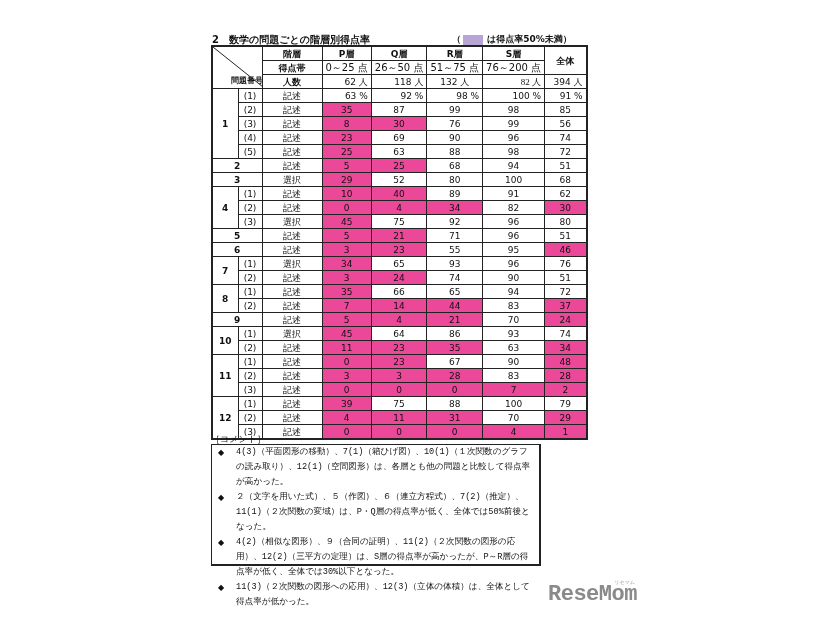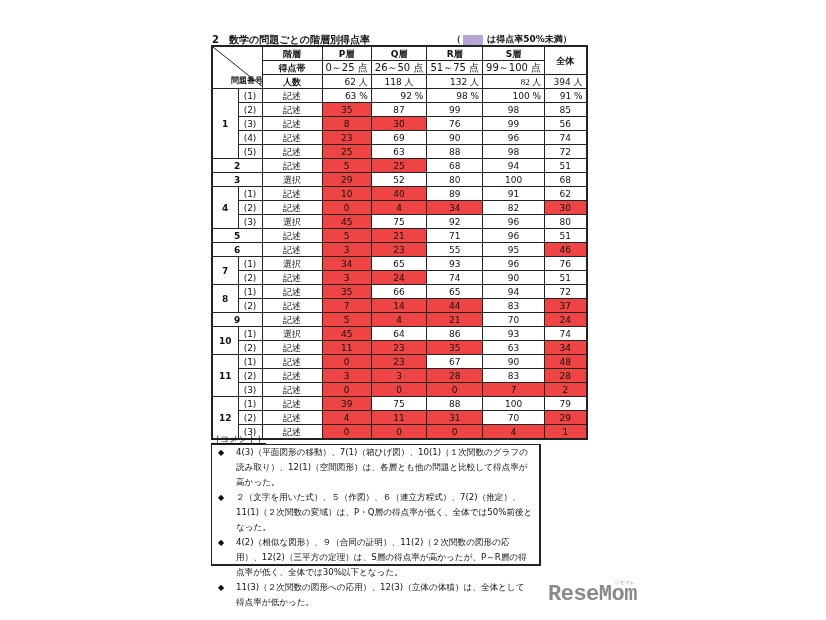--- a/index.html
+++ b/index.html
@@ -3,35 +3,35 @@
 <meta charset="utf-8">
 <style>
   html, body { margin:0; padding:0; background:#fff; }
   body { width:826px; height:620px; position:relative; font-family:"DejaVu Sans", sans-serif; color:#111; overflow:hidden; }
   .title { position:absolute; left:212px; top:33px; font-size:10px; font-weight:bold; }
   .legend { position:absolute; left:452px; top:33px; font-size:9px; font-weight:bold; display:flex; align-items:center; }
   .legend .sw { display:inline-block; width:20px; height:10px; background:#b7a6d3; margin:0 4px 0 2px; }
   table.grid { position:absolute; left:211px; top:45px; border-collapse:collapse; font-size:9px; table-layout:fixed; }
   table.grid td { border:1px solid #222; height:13px; padding:0 3px; white-space:nowrap; text-align:center; line-height:12px; }
   table.grid { border:2px solid #222; }
-  td.hl { background:#ef4444; }
+  td.hl { background:#ec4899; }
   td.num { text-align:center; }
   td.type { text-align:left; }
   td.sub { text-align:center; }
   td.qno { text-align:center; font-weight:bold; }
   td.hdr { font-weight:bold; }
   td.rng { font-size:10px; }
   .diag { position:relative; }
   .diag svg { position:absolute; left:0; top:0; }
   .diag .lbl { position:absolute; left:18px; bottom:1px; font-size:8px; font-weight:bold; }
-  .comment-head { position:absolute; left:211px; top:433px; font-size:9px;text-decoration:underline; }
+  .comment-head { position:absolute; left:211px; top:433px; font-size:9px; }
   .comment-box { position:absolute; left:211px; top:444px; width:330px; height:122px; border:1px solid #222; border-right:2px solid #222; border-bottom:2px solid #222; font-size:8.6px; line-height:15px; padding:0 6px; box-sizing:border-box; }
   .citem { display:flex; }
   .citem .bul { width:18px; flex:none; font-size:8px; }
-  .citem .txt { flex:1; }
+  .citem .txt { flex:1;font-family:Liberation Mono, monospace; }
   .logo { position:absolute; left:548px; top:582px; font-size:22px; font-weight:bold; color:#8a8a8a; letter-spacing:-0.5px; font-family:Liberation Mono, monospace; }
   .logo .kana { position:absolute; right:2px; top:-3px; font-size:5px; font-weight:normal; color:#999; letter-spacing:0; }
 </style>
 </head>
 <body>
 
 <div class="title">2　数学の問題ごとの階層別得点率</div>
 <div class="legend">
   <span>（</span>
   <span class="sw"></span>
@@ -62,27 +62,27 @@
         <td class="hdr">Q層</td>
         <td class="hdr">R層</td>
         <td class="hdr">S層</td>
         <td class="hdr" rowspan="2">全体</td>
       </tr>
       <tr>
         <td class="hdr">得点帯</td>
         <td class="rng">0～25 点</td>
         <td class="rng">26～50 点</td>
         <td class="rng">51～75 点</td>
-        <td class="rng">99～100 点</td>
+        <td class="rng">76～200 点</td>
       </tr>
       <tr>
         <td class="hdr">人数</td>
         <td class="num" style="text-align: right; margin-left: 8px;">62 人</td>
-        <td class="num" style="text-align: center;">118 人</td>
-        <td class="num" style="text-align: right;">132 人</td>
+        <td class="num" style="text-align: right;">118 人</td>
+        <td class="num" style="text-align: center;">132 人</td>
         <td class="num" style="text-align: right; font-family: Liberation Serif, serif;">82 人</td>
         <td class="num" style="text-align: right;">394 人</td>
       </tr>
       <tr>
         <td class="qno" rowspan="5">1</td>
         <td class="sub">(1)</td>
         <td class="type">記述</td>
         <td class="num" style="text-align: right;"><span>63 </span><span>%</span></td>
         <td class="num" style="text-align: right;"><span>92 </span><span>%</span></td>
         <td class="num" style="text-align: right;"><span>98 </span><span>%</span></td>

